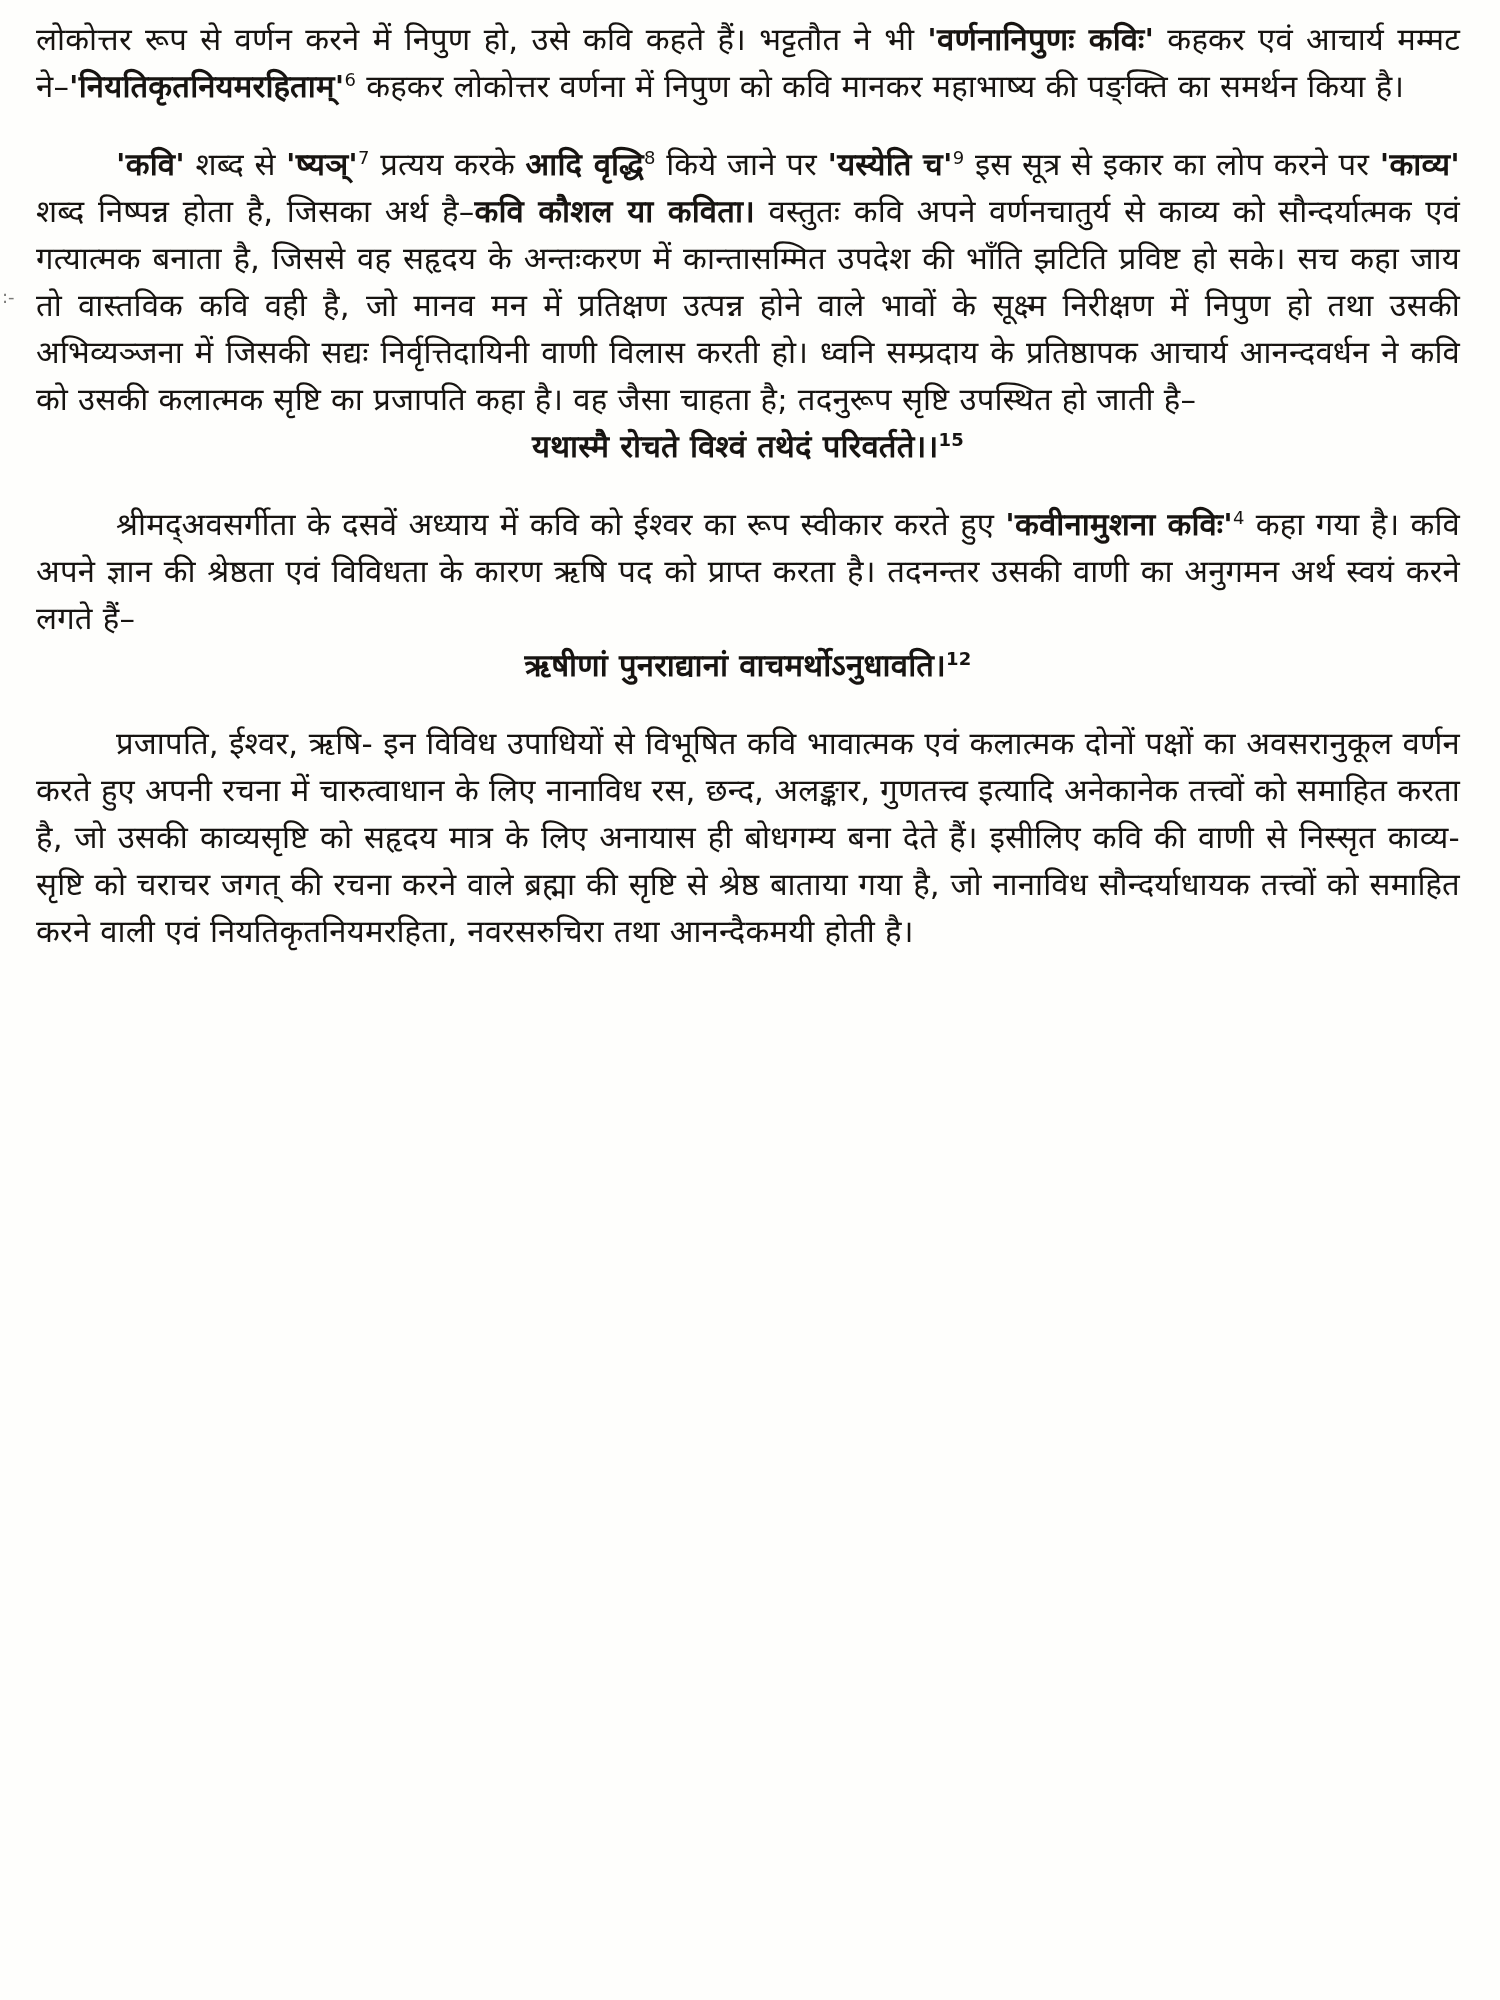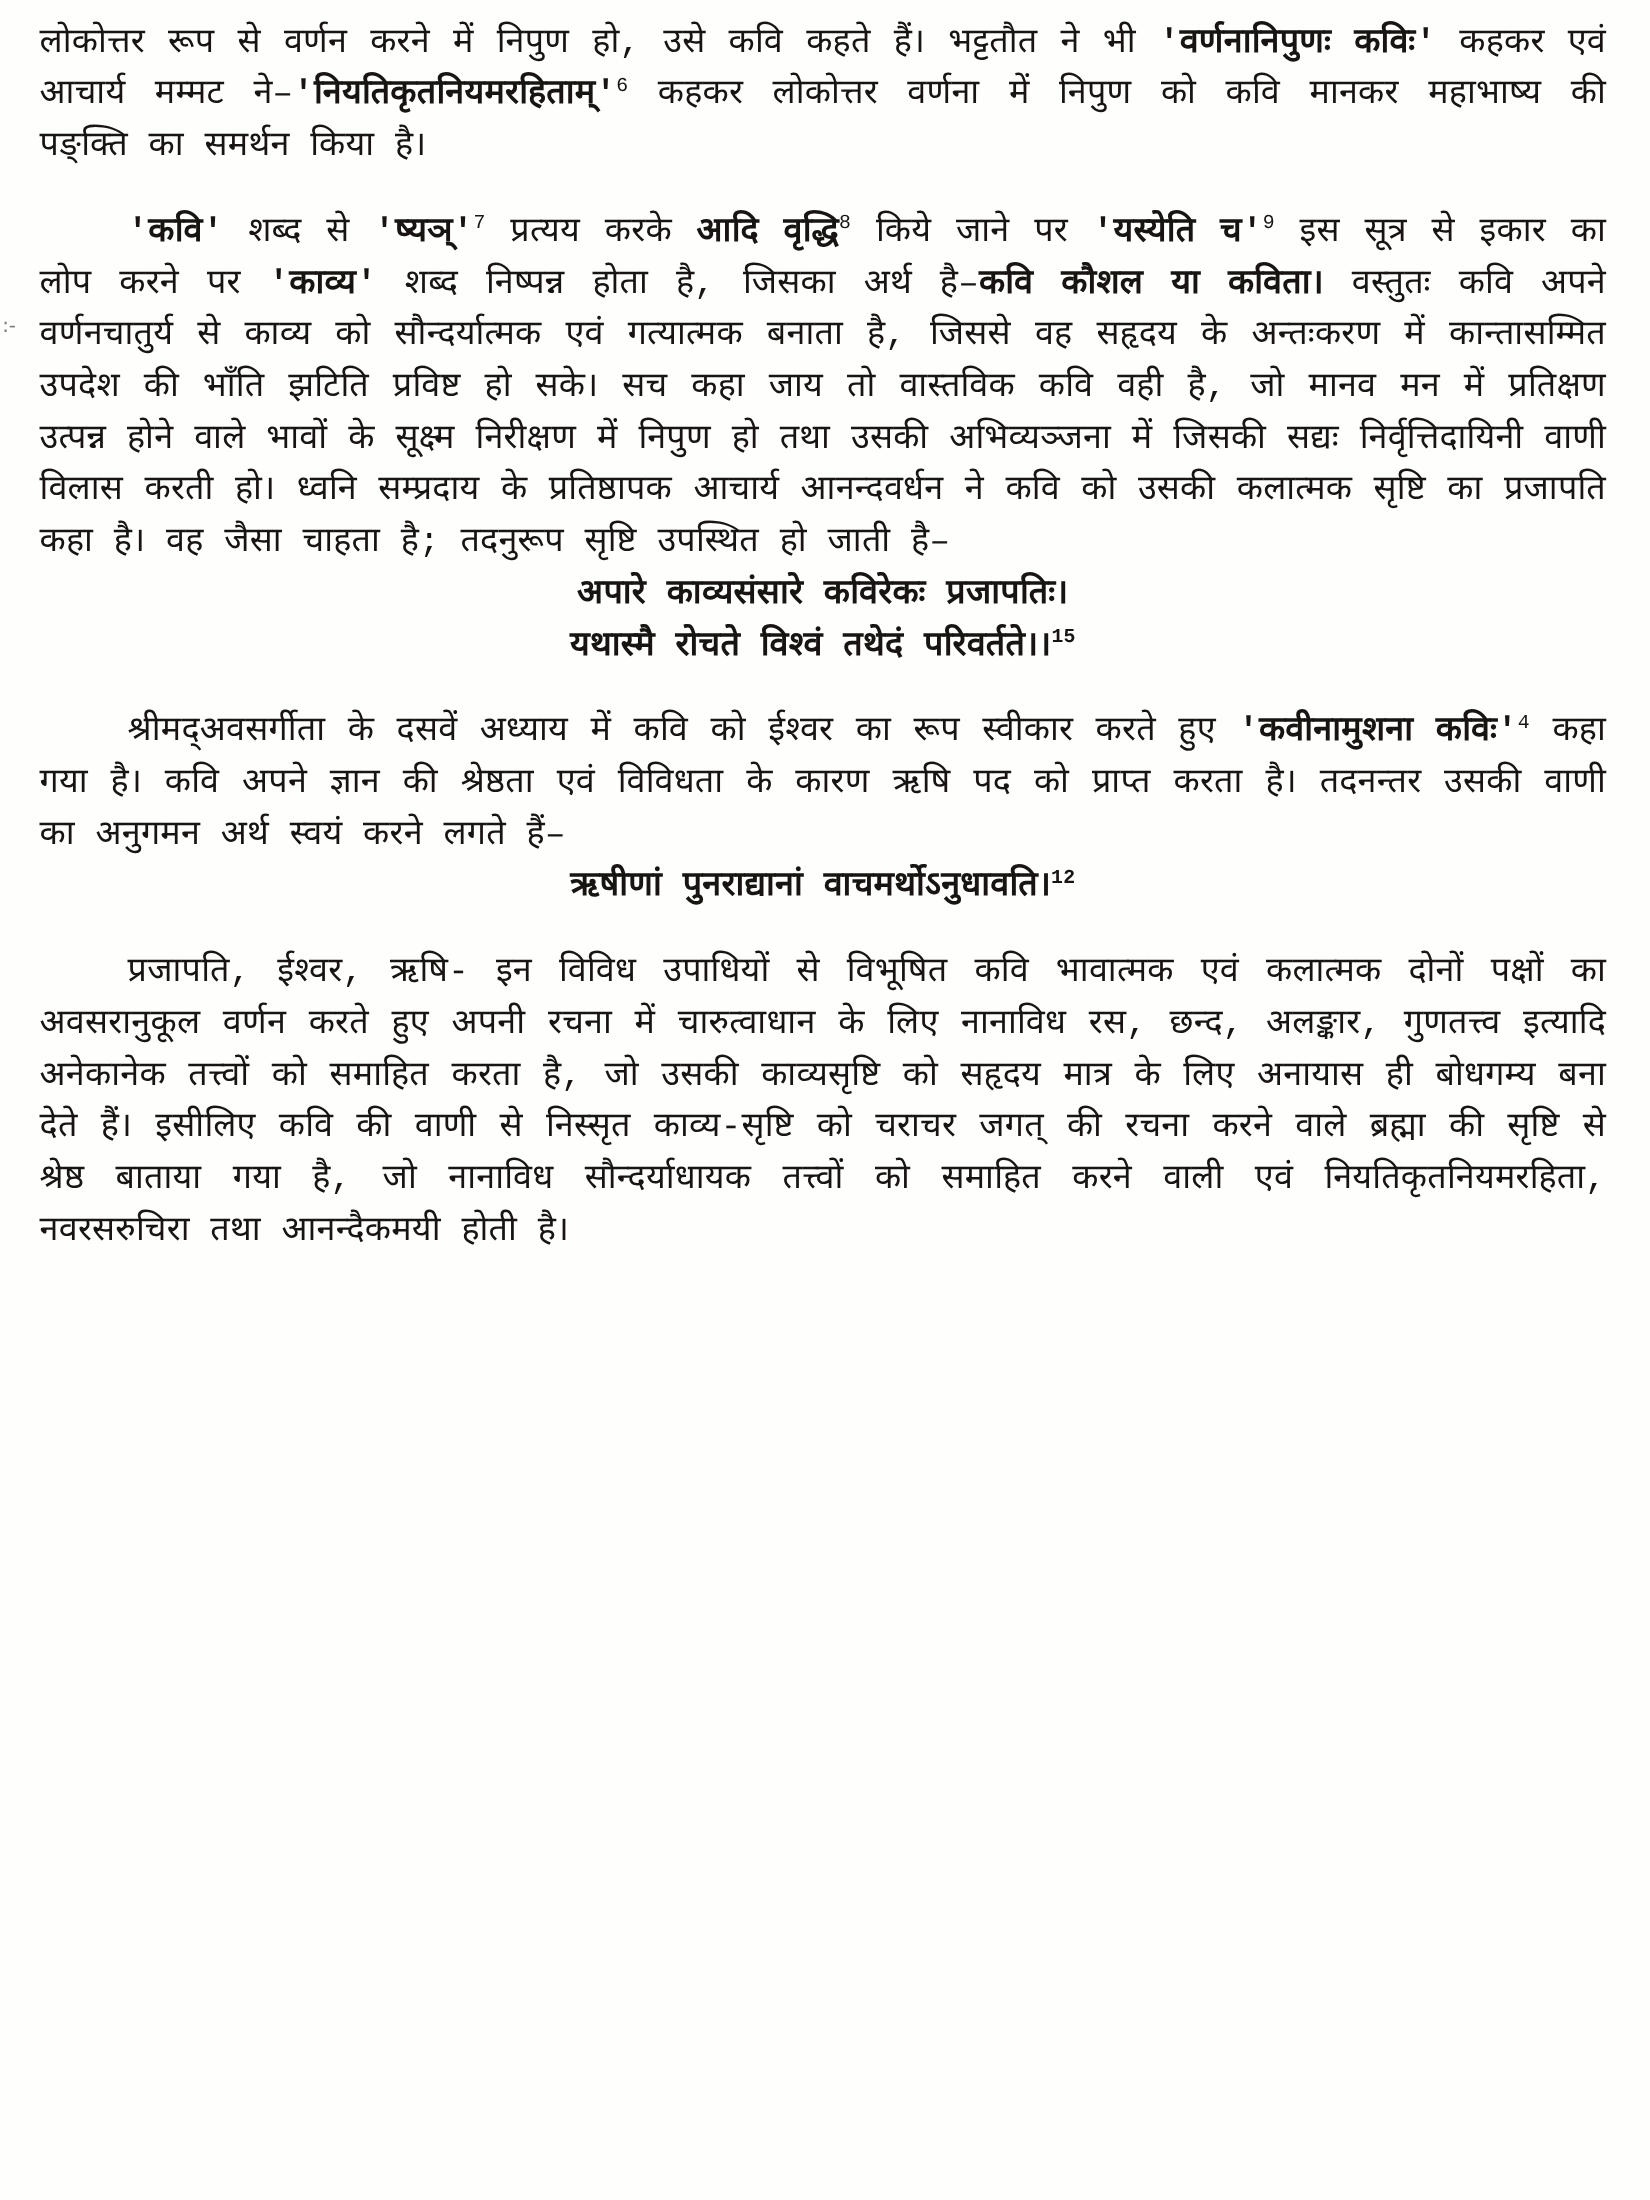--- a/index.html
+++ b/index.html
@@ -20,21 +20,21 @@
     position: absolute;
     top: 16px;
     left: 36px;
     right: 40px;
     color: #171411;
     font-size: 31px;
     line-height: 47px;
     text-align: justify;
     letter-spacing: 0.2px;
   }
-  .text-block p { margin: 0; font-family: Liberation Mono, monospace; }
+  .text-block p { margin: 0; }
   p.para.indent { text-indent: 80px; margin-top: 31px; }
   p.verse {
     text-align: center;
     font-weight: 700;
   }
   .bold { font-weight: 700; }
   sup.fnref {
     font-size: 18px;
     line-height: 0;
     vertical-align: super;
@@ -51,19 +51,18 @@
   }
 </style>
 </head>
 <body>
 
 <div class="page">
   <div class="scan-artifact">:-</div>
   <div class="text-block">
       <p class="para"><span>लोकोत्तर रूप से वर्णन करने में निपुण हो, उसे कवि कहते हैं। भट्टतौत ने भी </span><span class="bold">'वर्णनानिपुणः कविः'</span><span> कहकर एवं आचार्य मम्मट ने–</span><span class="bold">'नियतिकृतनियमरहिताम्'</span><sup class="fnref">6</sup><span> कहकर लोकोत्तर वर्णना में निपुण को कवि मानकर महाभाष्य की पङ्क्ति का समर्थन किया है।</span></p>
       <p class="para indent"><span class="bold">'कवि'</span><span> शब्द से </span><span class="bold">'ष्यञ्'</span><sup class="fnref">7</sup><span> प्रत्यय करके </span><span class="bold">आदि वृद्धि</span><sup class="fnref">8</sup><span> किये जाने पर </span><span class="bold">'यस्येति च'</span><sup class="fnref">9</sup><span> इस सूत्र से इकार का लोप करने पर </span><span class="bold">'काव्य'</span><span> शब्द निष्पन्न होता है, जिसका अर्थ है–</span><span class="bold">कवि कौशल या कविता।</span><span> वस्तुतः कवि अपने वर्णनचातुर्य से काव्य को सौन्दर्यात्मक एवं गत्यात्मक बनाता है, जिससे वह सहृदय के अन्तःकरण में कान्तासम्मित उपदेश की भाँति झटिति प्रविष्ट हो सके। सच कहा जाय तो वास्तविक कवि वही है, जो मानव मन में प्रतिक्षण उत्पन्न होने वाले भावों के सूक्ष्म निरीक्षण में निपुण हो तथा उसकी अभिव्यञ्जना में जिसकी सद्यः निर्वृत्तिदायिनी वाणी विलास करती हो। ध्वनि सम्प्रदाय के प्रतिष्ठापक आचार्य आनन्दवर्धन ने कवि को उसकी कलात्मक सृष्टि का प्रजापति कहा है। वह जैसा चाहता है; तदनुरूप सृष्टि उपस्थित हो जाती है–</span></p>
-      <p class="verse"><span class="bold">अपारे काव्यसंसारे कविरेकः प्रजापतिः।</span></p>
       <p class="verse"><span class="bold">यथास्मै रोचते विश्वं तथेदं परिवर्तते।।</span><sup class="fnref bold">15</sup></p>
       <p class="para indent"><span>श्रीमद्अवसर्गीता के दसवें अध्याय में कवि को ईश्वर का रूप स्वीकार करते हुए </span><span class="bold">'कवीनामुशना कविः'</span><sup class="fnref">4</sup><span> कहा गया है। कवि अपने ज्ञान की श्रेष्ठता एवं विविधता के कारण ऋषि पद को प्राप्त करता है। तदनन्तर उसकी वाणी का अनुगमन अर्थ स्वयं करने लगते हैं–</span></p>
       <p class="verse"><span class="bold">ऋषीणां पुनराद्यानां वाचमर्थोऽनुधावति।</span><sup class="fnref bold">12</sup></p>
       <p class="para indent"><span>प्रजापति, ईश्वर, ऋषि- इन विविध उपाधियों से विभूषित कवि भावात्मक एवं कलात्मक दोनों पक्षों का अवसरानुकूल वर्णन करते हुए अपनी रचना में चारुत्वाधान के लिए नानाविध रस, छन्द, अलङ्कार, गुणतत्त्व इत्यादि अनेकानेक तत्त्वों को समाहित करता है, जो उसकी काव्यसृष्टि को सहृदय मात्र के लिए अनायास ही बोधगम्य बना देते हैं। इसीलिए कवि की वाणी से निस्सृत काव्य-सृष्टि को चराचर जगत् की रचना करने वाले ब्रह्मा की सृष्टि से श्रेष्ठ बाताया गया है, जो नानाविध सौन्दर्याधायक तत्त्वों को समाहित करने वाली एवं नियतिकृतनियमरहिता, नवरसरुचिरा तथा आनन्दैकमयी होती है।</span></p>
     </div>
 </div>
 
 </body></html>

